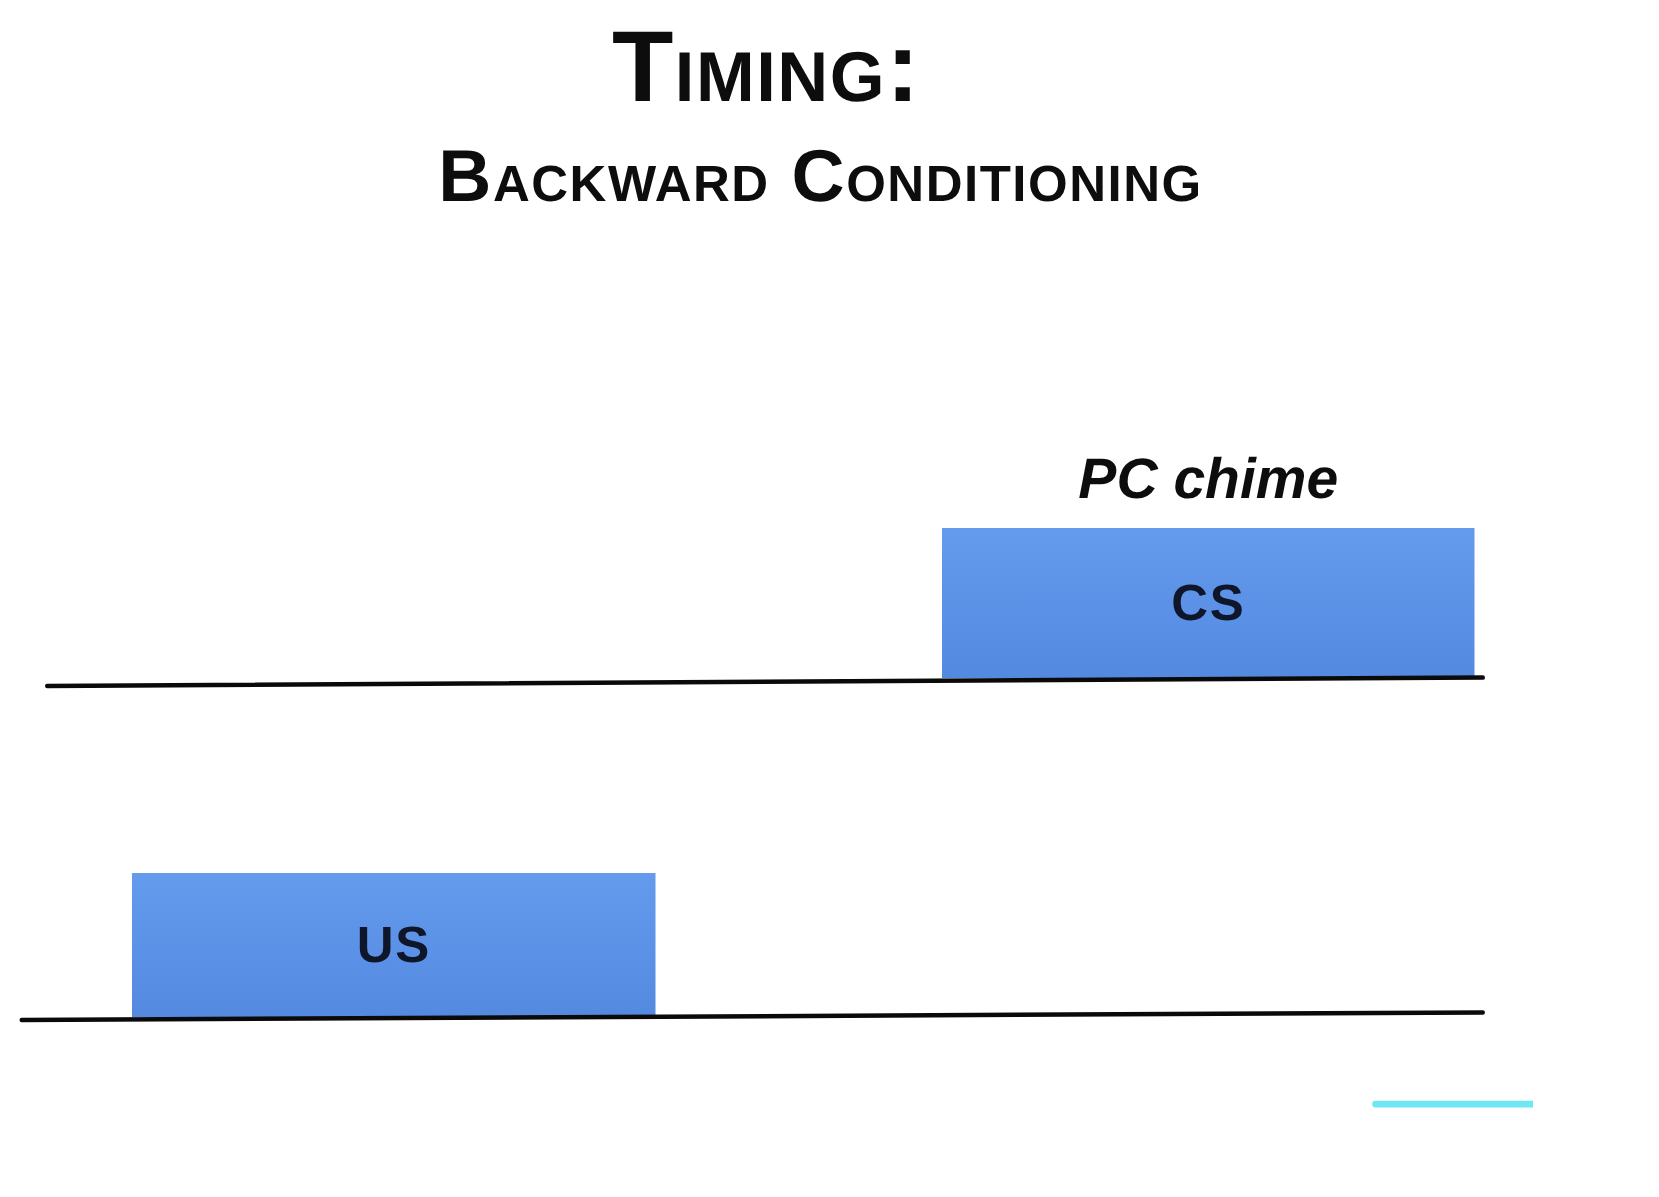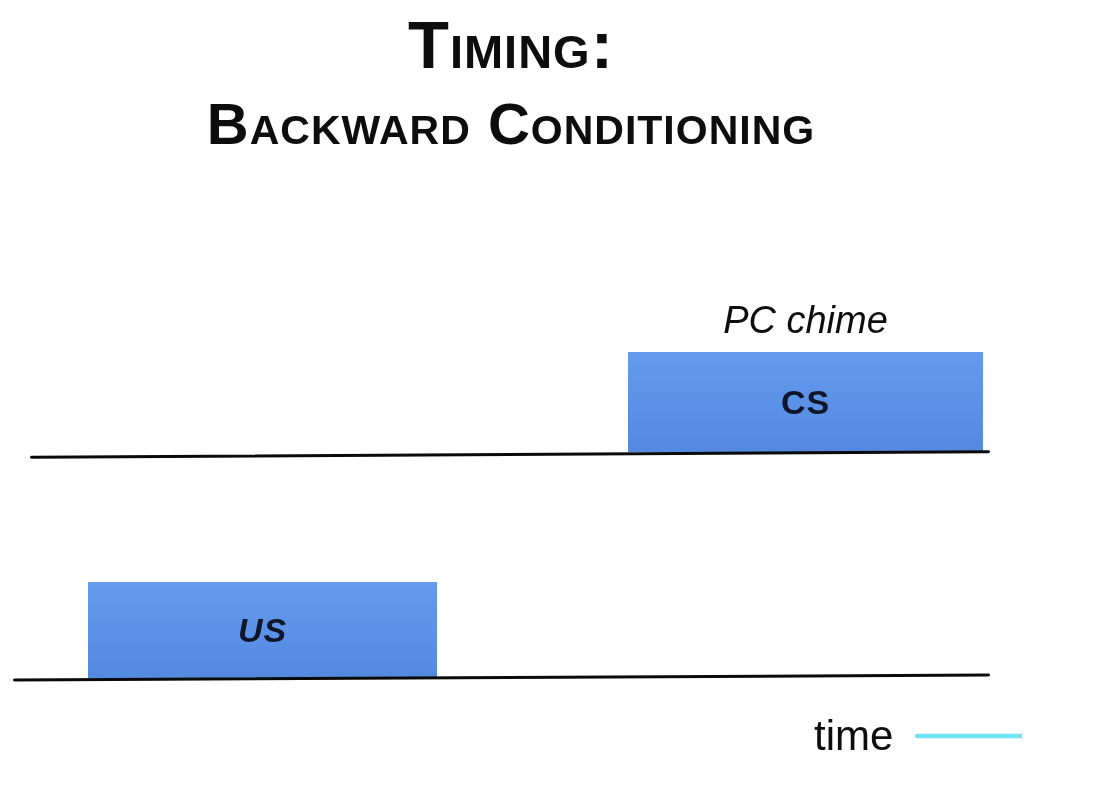--- a/index.html
+++ b/index.html
@@ -30,45 +30,45 @@
     left:0;
     width:100%;
     text-align:center;
     font-weight:bold;
     font-variant:small-caps;
     color:var(--text);
     letter-spacing:1px;
     white-space:nowrap;
   }
   .title-line.l1{ top:6px;  font-size:67px; }
-  .title-line.l2{ top:90px; font-size:58px; }
+  .title-line.l2{ top:90px; font-size:49px;padding-left:36px; }
 
   
   .stimulus-label{
     position:absolute;
     text-align:center;
-    font-weight:normal;
+    font-weight:bold;
     font-style:italic;
     font-size:38px;
     color:var(--text);
     white-space:nowrap;
   }
   .stimulus-label.cs{ left:628px; width:355px; top:299px; }
   .stimulus-label.us{ left:88px;  width:349px; top:527px; }
 
   
   .stim-bar{
     position:absolute;
     background:linear-gradient(180deg, var(--bar-fill-top) 0%, var(--bar-fill) 55%, #5489E0 100%);
     display:flex;
     align-items:center;
     justify-content:center;
   }
   .stim-bar.cs{ left:628px; top:352px; width:355px; height:100px; }
-  .stim-bar.us{ left:88px;  top:582px; width:349px; height:96px;font-style:italic;  }
+  .stim-bar.us{ left:88px;  top:582px; width:349px; height:96px;  }
   .bar-label{
     font-weight:bold;
     font-size:34px;
     color:var(--bar-label);
     letter-spacing:1px;
   }
 
   
   .timeline-line{
     position:absolute;
@@ -108,19 +108,18 @@
   <div class="stim-bar cs">
     <span class="bar-label">CS</span>
   </div>
   <div class="timeline-line cs"></div>
 
   <div class="stim-bar us">
     <span class="bar-label">US</span>
   </div>
   <div class="timeline-line us"></div>
 
-  <div class="time-label">time</div>
   <svg class="time-arrow" viewBox="0 0 140 24" xmlns="http://www.w3.org/2000/svg">
     <line x1="4" y1="12" x2="118" y2="12" stroke="var(--arrow)" stroke-width="4.5" stroke-linecap="round"></line>
     <polygon points="114,4 134,12 114,20" fill="var(--arrow)"></polygon>
   </svg>
 
 </div>
 
 </body></html>

